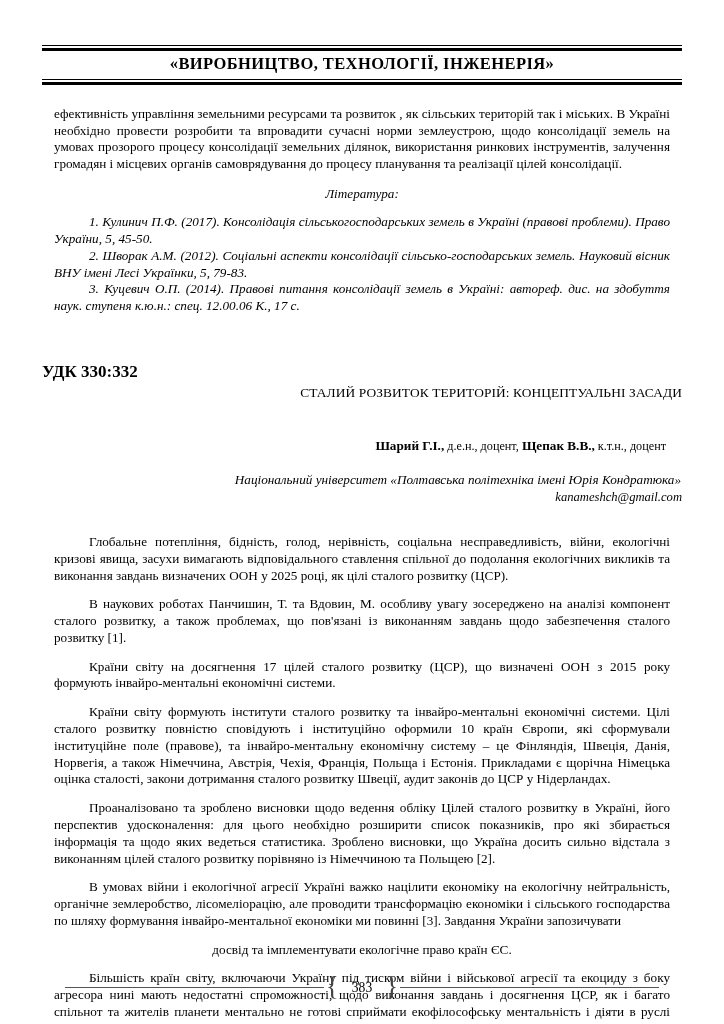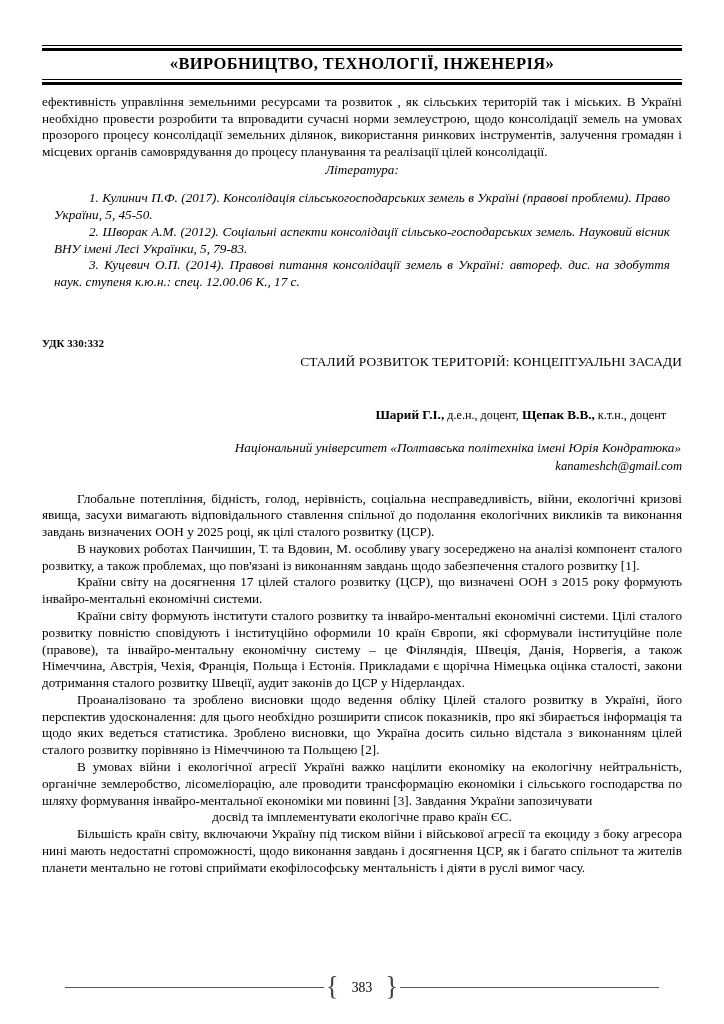--- a/index.html
+++ b/index.html
@@ -49,21 +49,21 @@
     padding: 4px 0 5px 0;
     line-height: 1.15;
     white-space: nowrap;
   }
 
   
   .body-block {
     padding-top: 9px;
   }
   p.para {
-    margin: 0;
+    margin: 12px;
     font-size: 13.2px;
     line-height: 1.265;
     text-align: justify;
     text-indent: 0;
     hyphens: none;
   }
   p.para.indent {
     text-indent: 35px;
   }
   p.para.nojust {
@@ -91,21 +91,21 @@
     line-height: 1.27;
     text-align: justify;
     text-indent: 35px;
     font-style: italic;
   }
 
   
   .udc {
     margin: 0;
     padding-top: 34px;
-    font-size: 11px;
+    font-size: 17px;
     font-weight: bold;
     line-height: 1.25;
     text-align: left;
   }
   .article-title {
     margin: 0;
     padding-top: 3px;
     text-align: right;
     font-size: 13.4px;
     line-height: 1.25;

